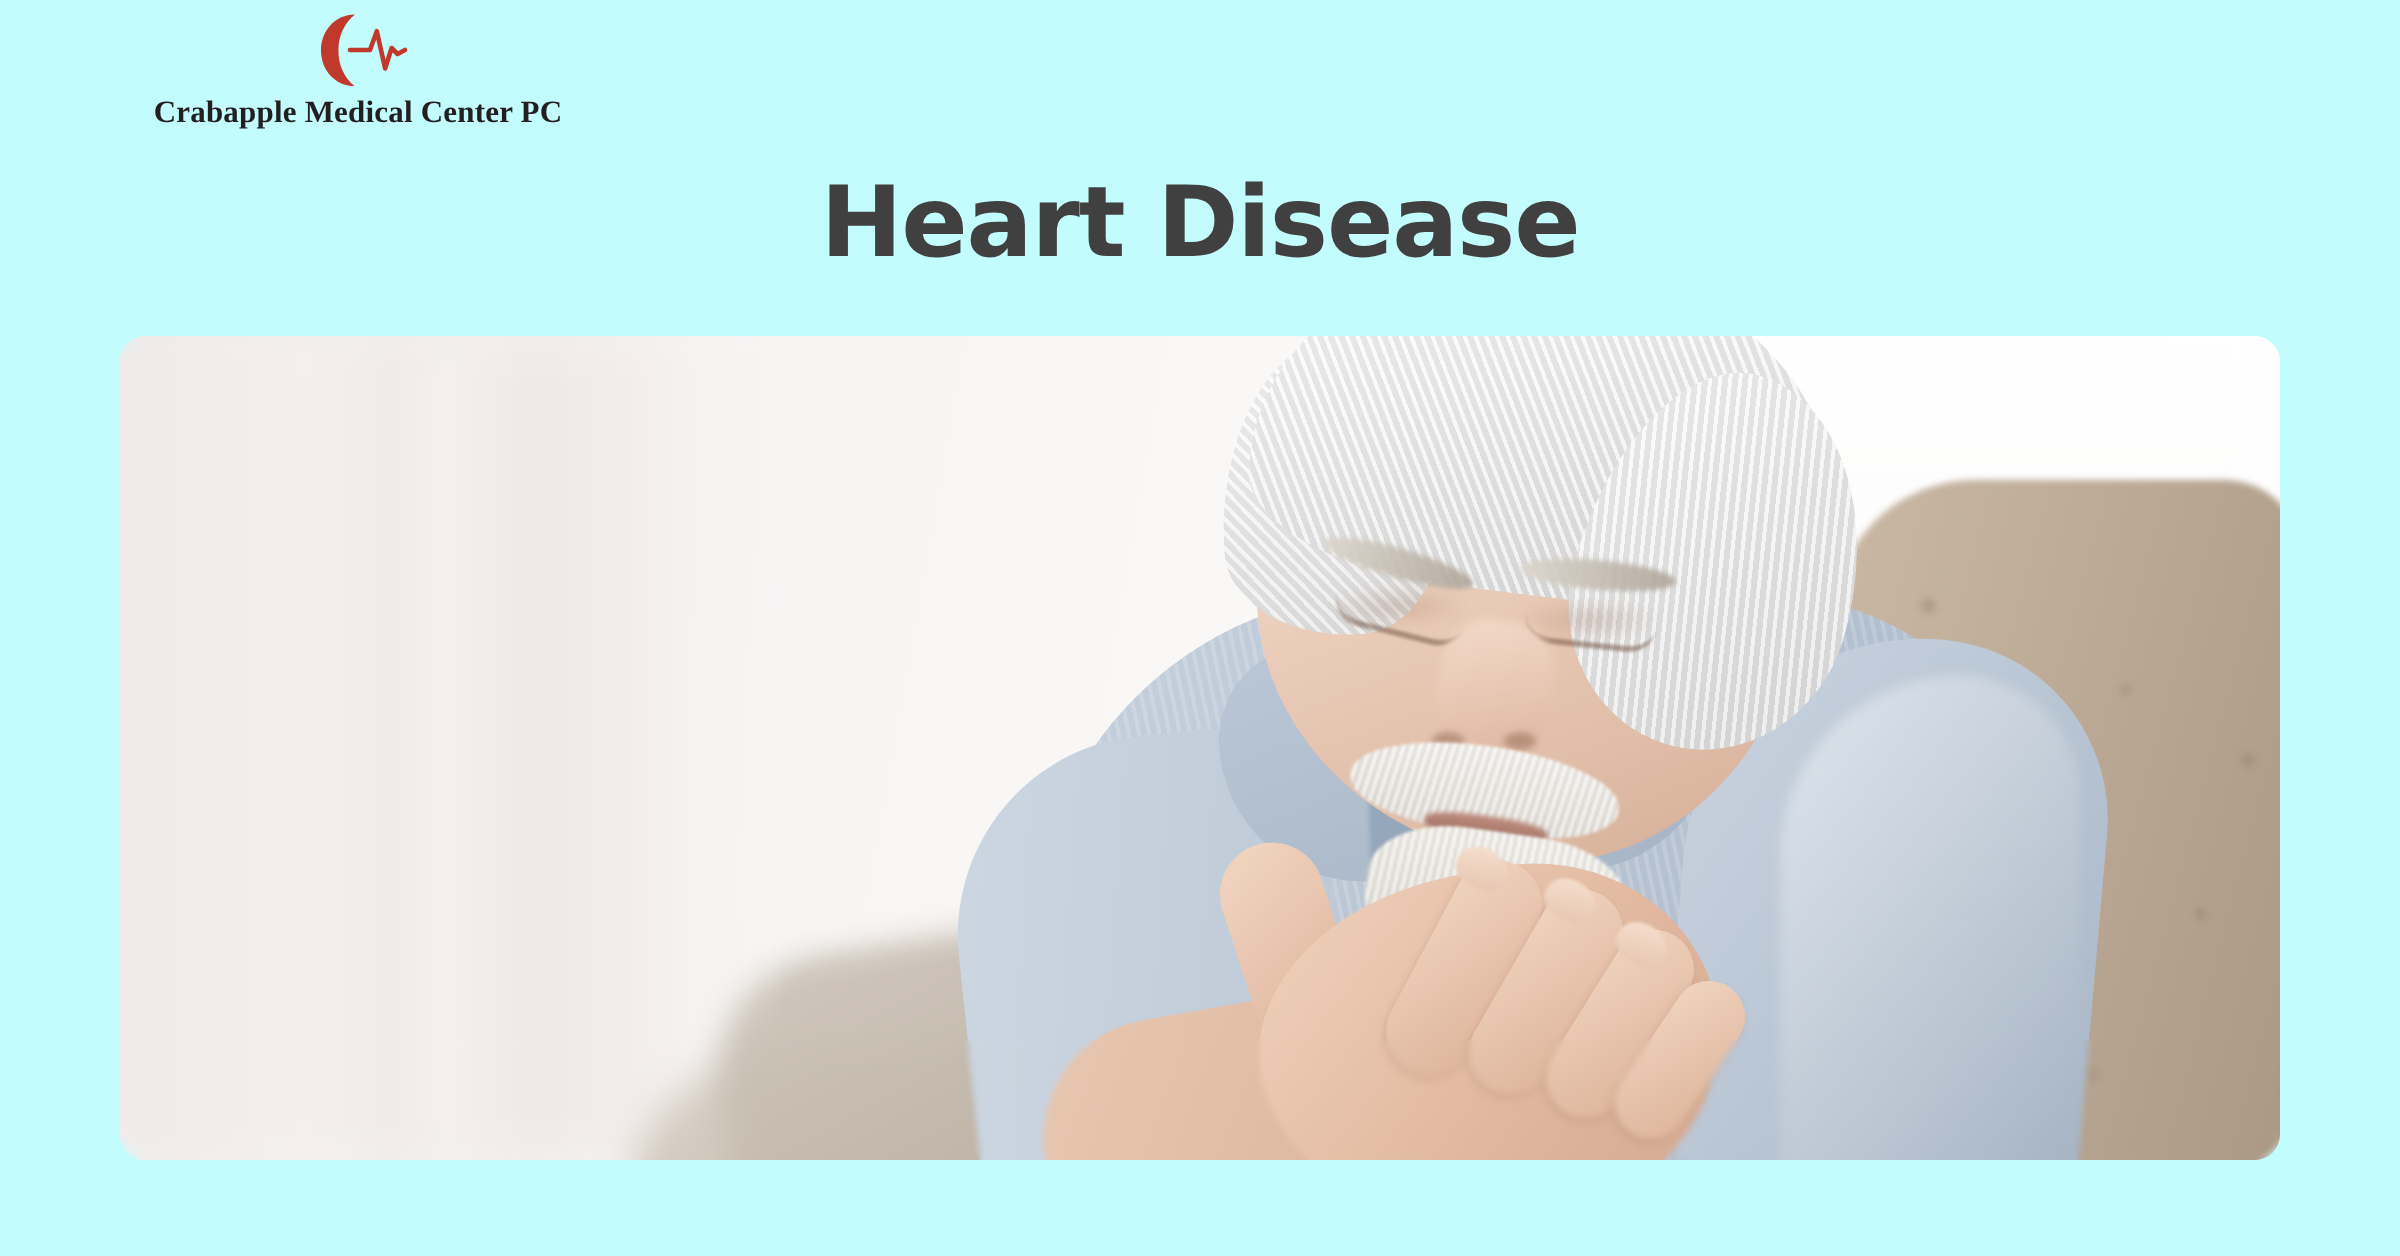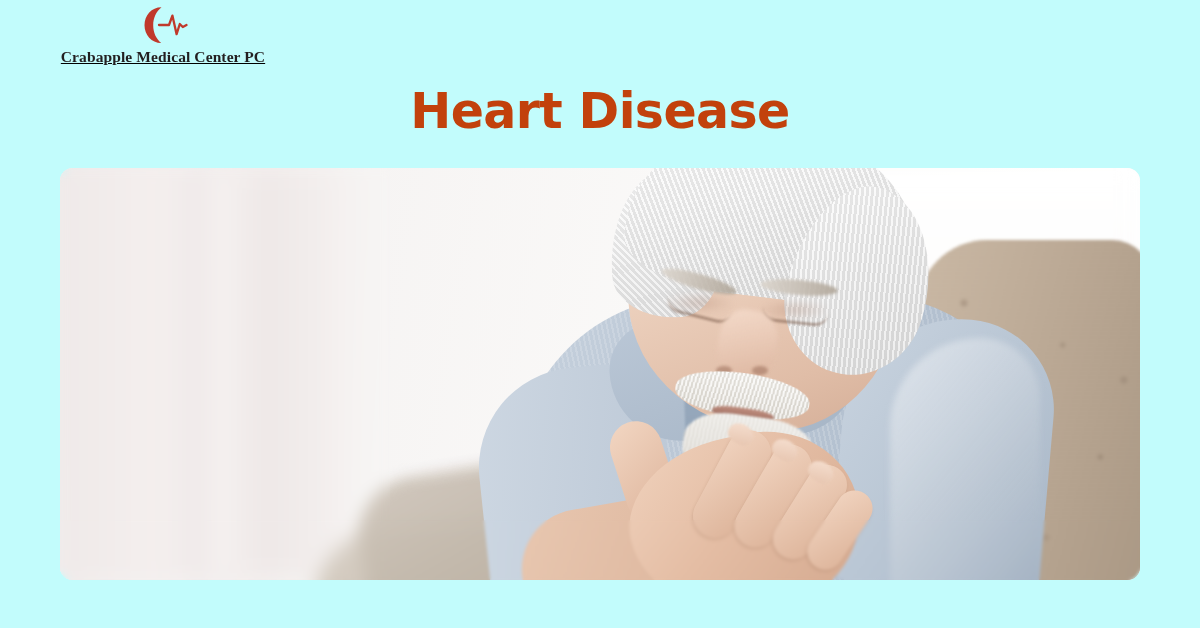--- a/index.html
+++ b/index.html
@@ -5,37 +5,37 @@
   * { margin:0; padding:0; box-sizing:border-box; }
   html, body {
     width:1200px; height:628px;
     background:#c2fcfc;
     font-family:"Liberation Sans", sans-serif;
     overflow:hidden;
   }
   .page { position:relative; width:1200px; height:628px; background:#c2fcfc; }
 
   
-  .brand { position:absolute; left:58px; top:4px; width:210px; text-align:center;text-decoration:underline; }
+  .brand { position:absolute; left:74px; top:4px; width:210px; text-align:center; }
   .brand-mark { width:56px; height:42px; margin:0 auto 2px; display:block; }
   .brand-name {
     font-family:"Liberation Serif", serif;
     font-weight:bold; font-size:15.5px; color:#231f20;
     letter-spacing:.1px; white-space:nowrap;
   }
 
   
   .title {
     position:absolute; left:0; top:83px; width:1200px;
     text-align:center;
     font-family:"DejaVu Sans", sans-serif;
     font-weight:bold;
     font-size:49px;
     letter-spacing:-.6px;
-    color:#c2410c;
+    color:#404040;
     line-height:58px;
   }
 
   
   .hero {
     position:absolute; left:60px; top:168px;
     width:1080px; height:412px;
     border-radius:13px;
     overflow:hidden;
     background:#f4f2f2;

